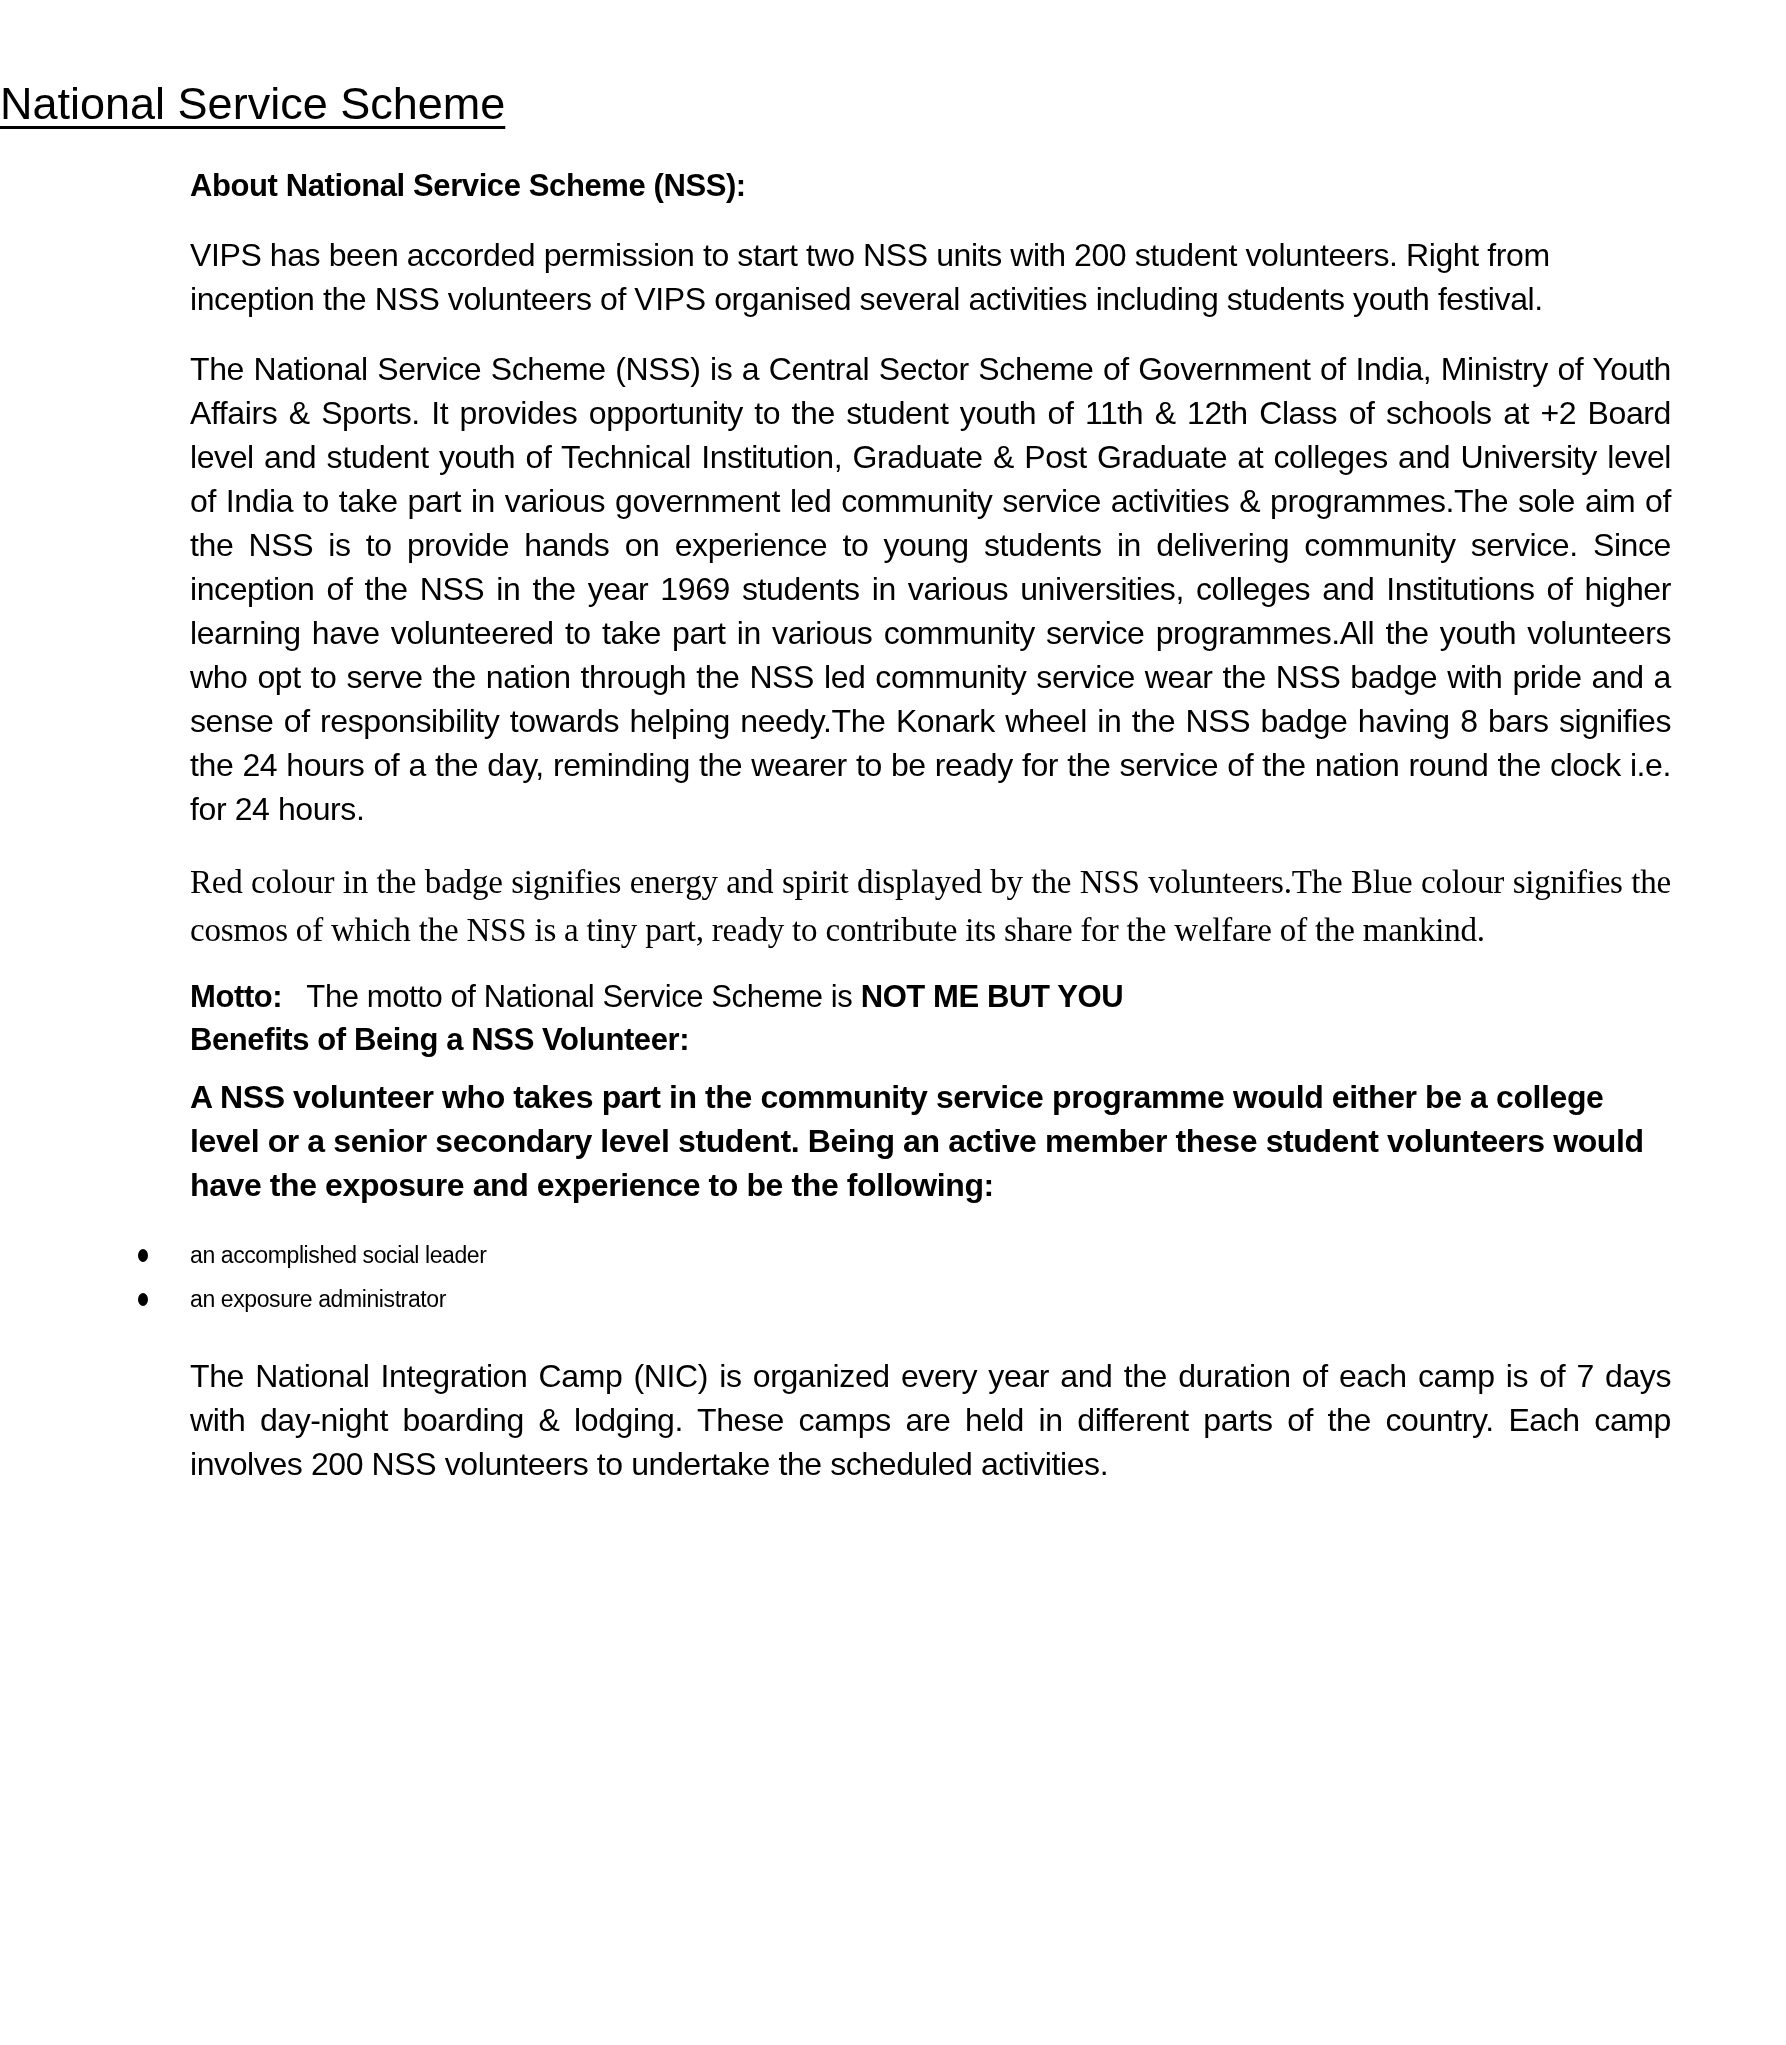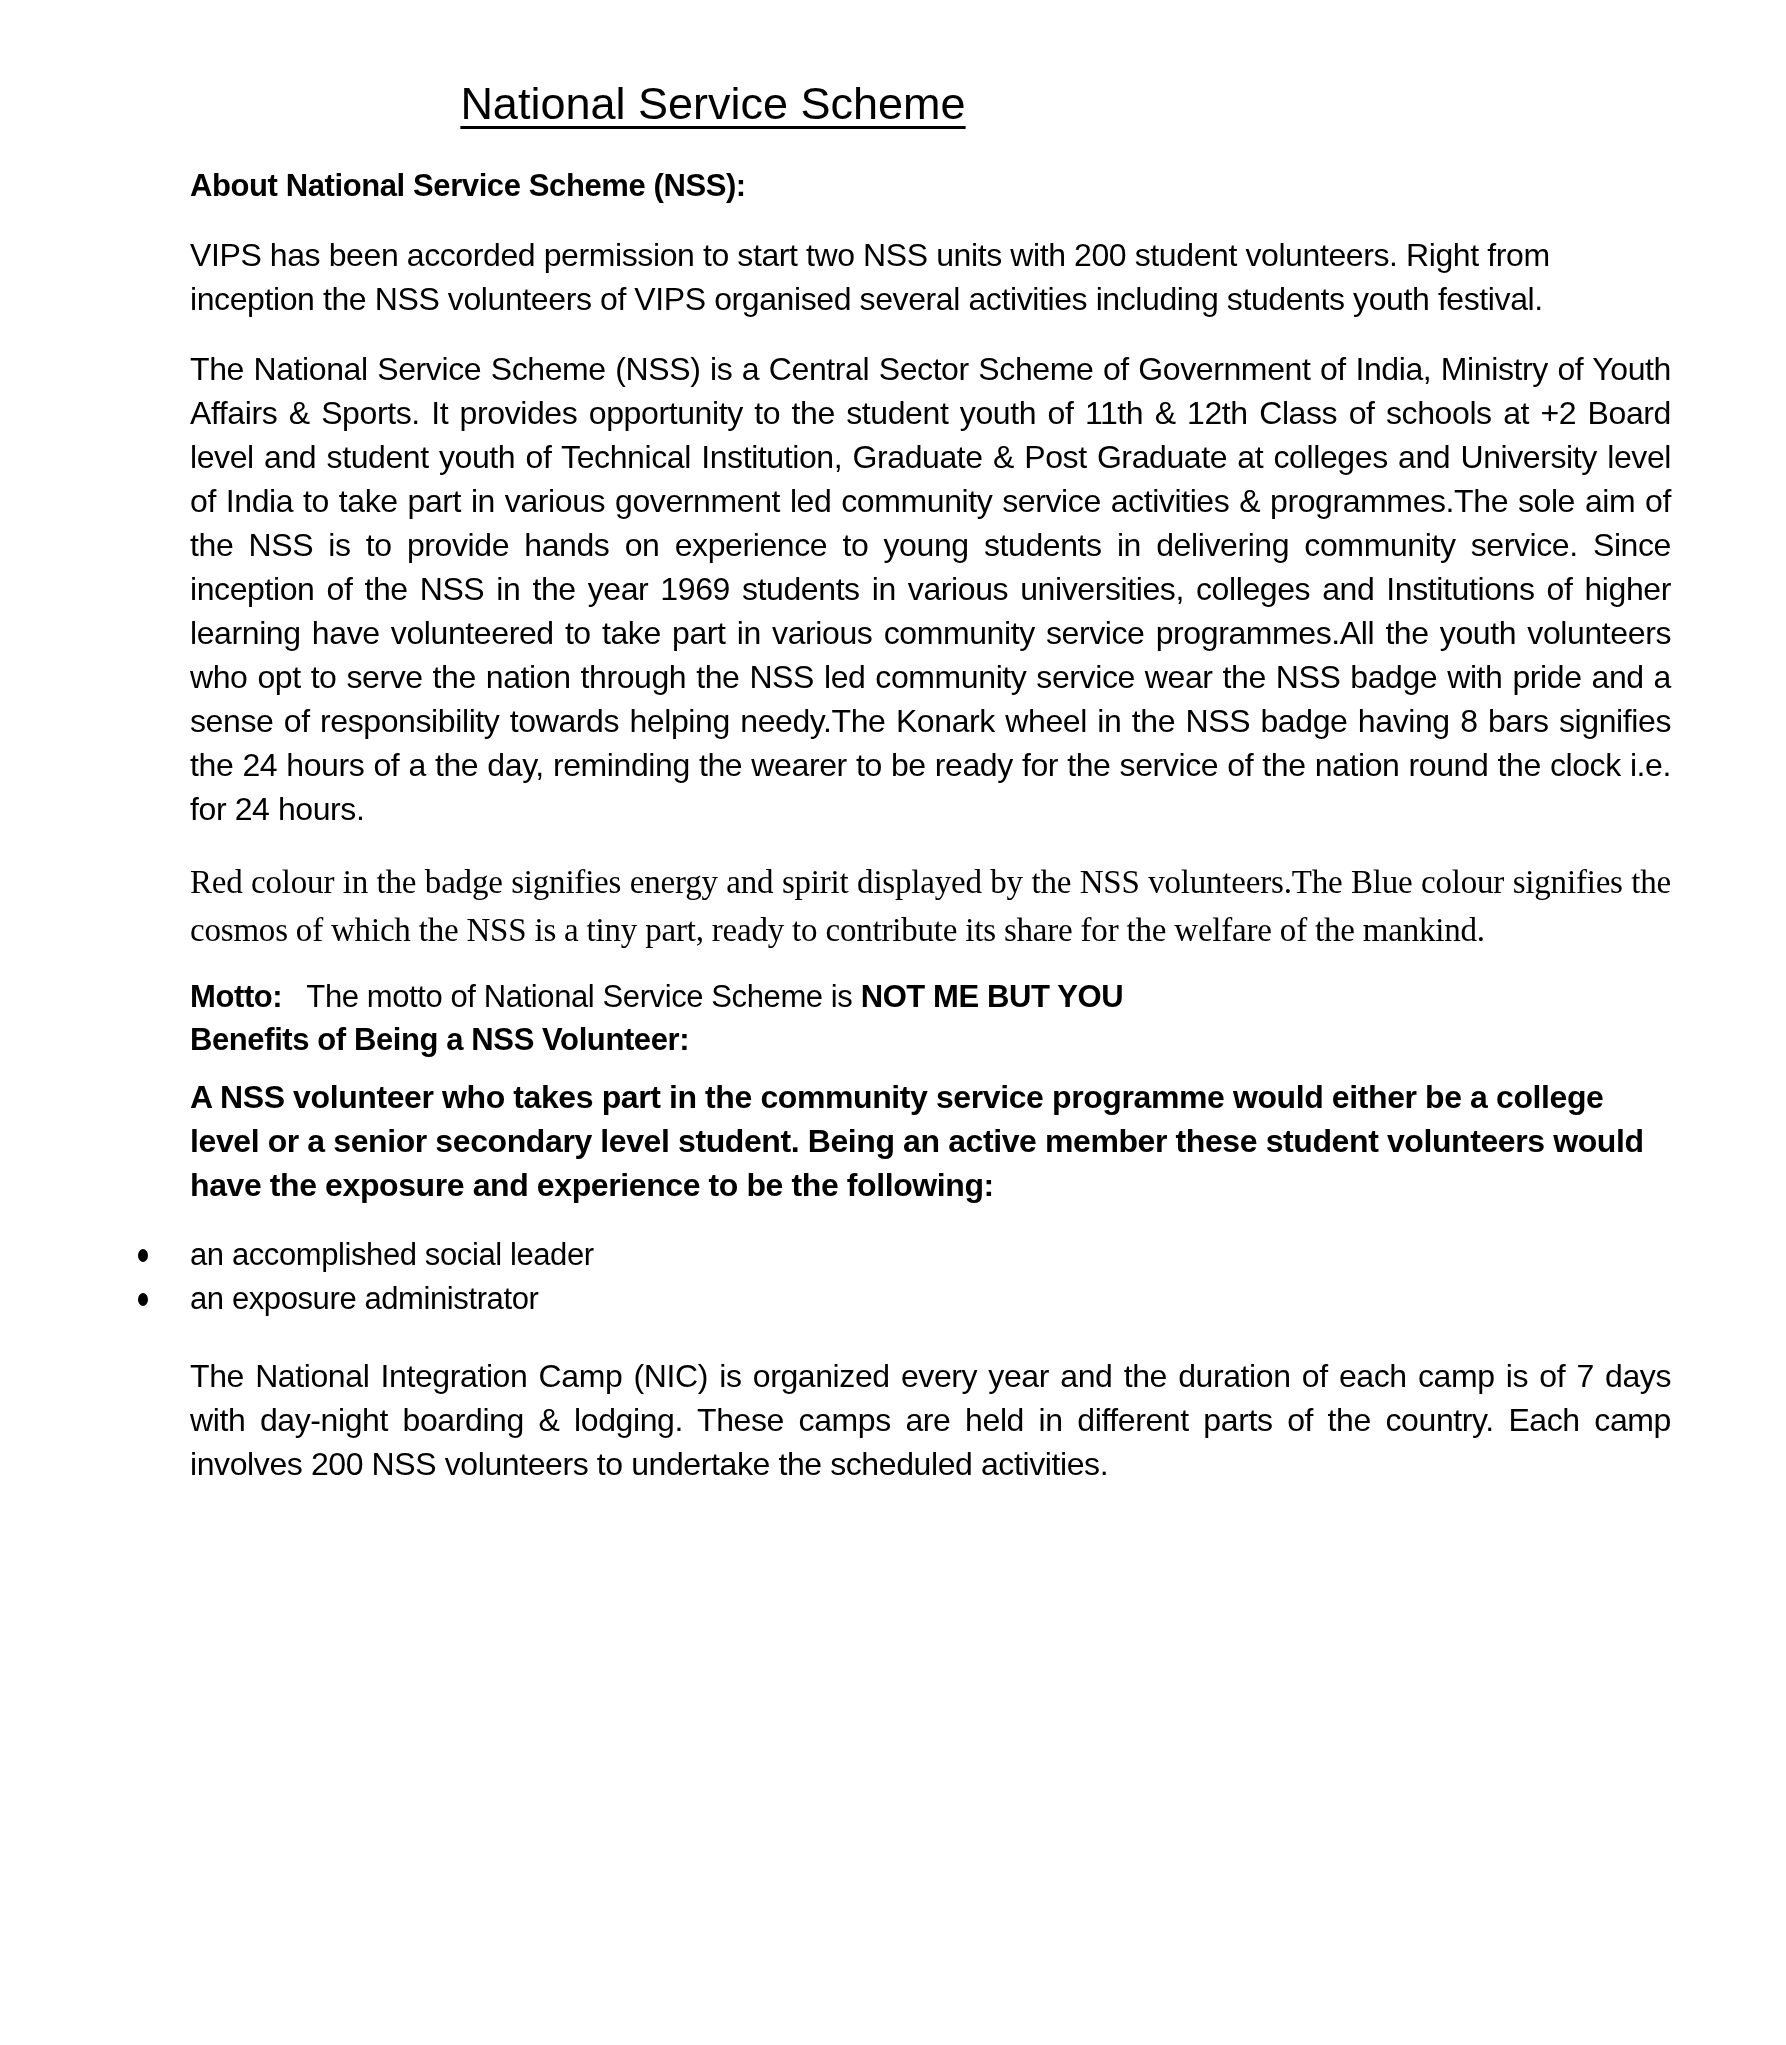--- a/index.html
+++ b/index.html
@@ -2,37 +2,37 @@
 <html style="font-size:11.5px"><head>
 <meta charset="utf-8">
 <style>
   html, body { margin: 0; padding: 0; background: #ffffff; }
   body {
     width: 1786px; height: 2046px; position: relative; overflow: hidden;
     font-family: "Liberation Sans", sans-serif; color: #000;
   }
   .page { position: absolute; left: 0; top: 0; width: 1786px; height: 2046px; }
   .title {
-    position: absolute; top: 45px; left: 0; width: 1426px; text-align: center;
+    position: absolute; top: 45px; left: 0; width: 1426px; 
     font-size: 45px; line-height: 58px; font-weight: normal;
   }
   .title span { text-decoration: underline; text-decoration-thickness: 2.9px; text-underline-offset: 7.2px; }
   .content { position: absolute; left: 190px; width: 1481px; top: 158px; }
   .heading { font-weight: bold; font-size: 31px; line-height: 43px; margin: 0; letter-spacing: -0.4px; }
   .para {
     font-size: 32px; line-height: 44px; margin: 0; text-align: justify; letter-spacing: -0.4px;
   }
   .para.serif {
     font-family: "Liberation Serif", serif; font-size: 33px; line-height: 48px; letter-spacing: -0.2px;
   }
   .ragged { text-align: left; }
   .motto { font-size: 31px; line-height: 43px; margin: 0; letter-spacing: -0.4px; }
   .motto b { font-weight: bold; }
   .bullets { list-style: none; margin: 0; padding: 0; }
-  .bullets li { position: relative; font-size: 31px; line-height: 44px; letter-spacing: -0.4px; }
+  .bullets li { position: relative; font-size: 23px; line-height: 44px; letter-spacing: -0.4px; }
   .bullet-dot {
     position: absolute; left: -52px; top: 16px; width: 10px; height: 13px;
     background: #000; border-radius: 50%;
   }
 </style>
 </head>
 <body>
 
 <div class="page">
   <h1 class="title"><span>National Service Scheme</span></h1>

